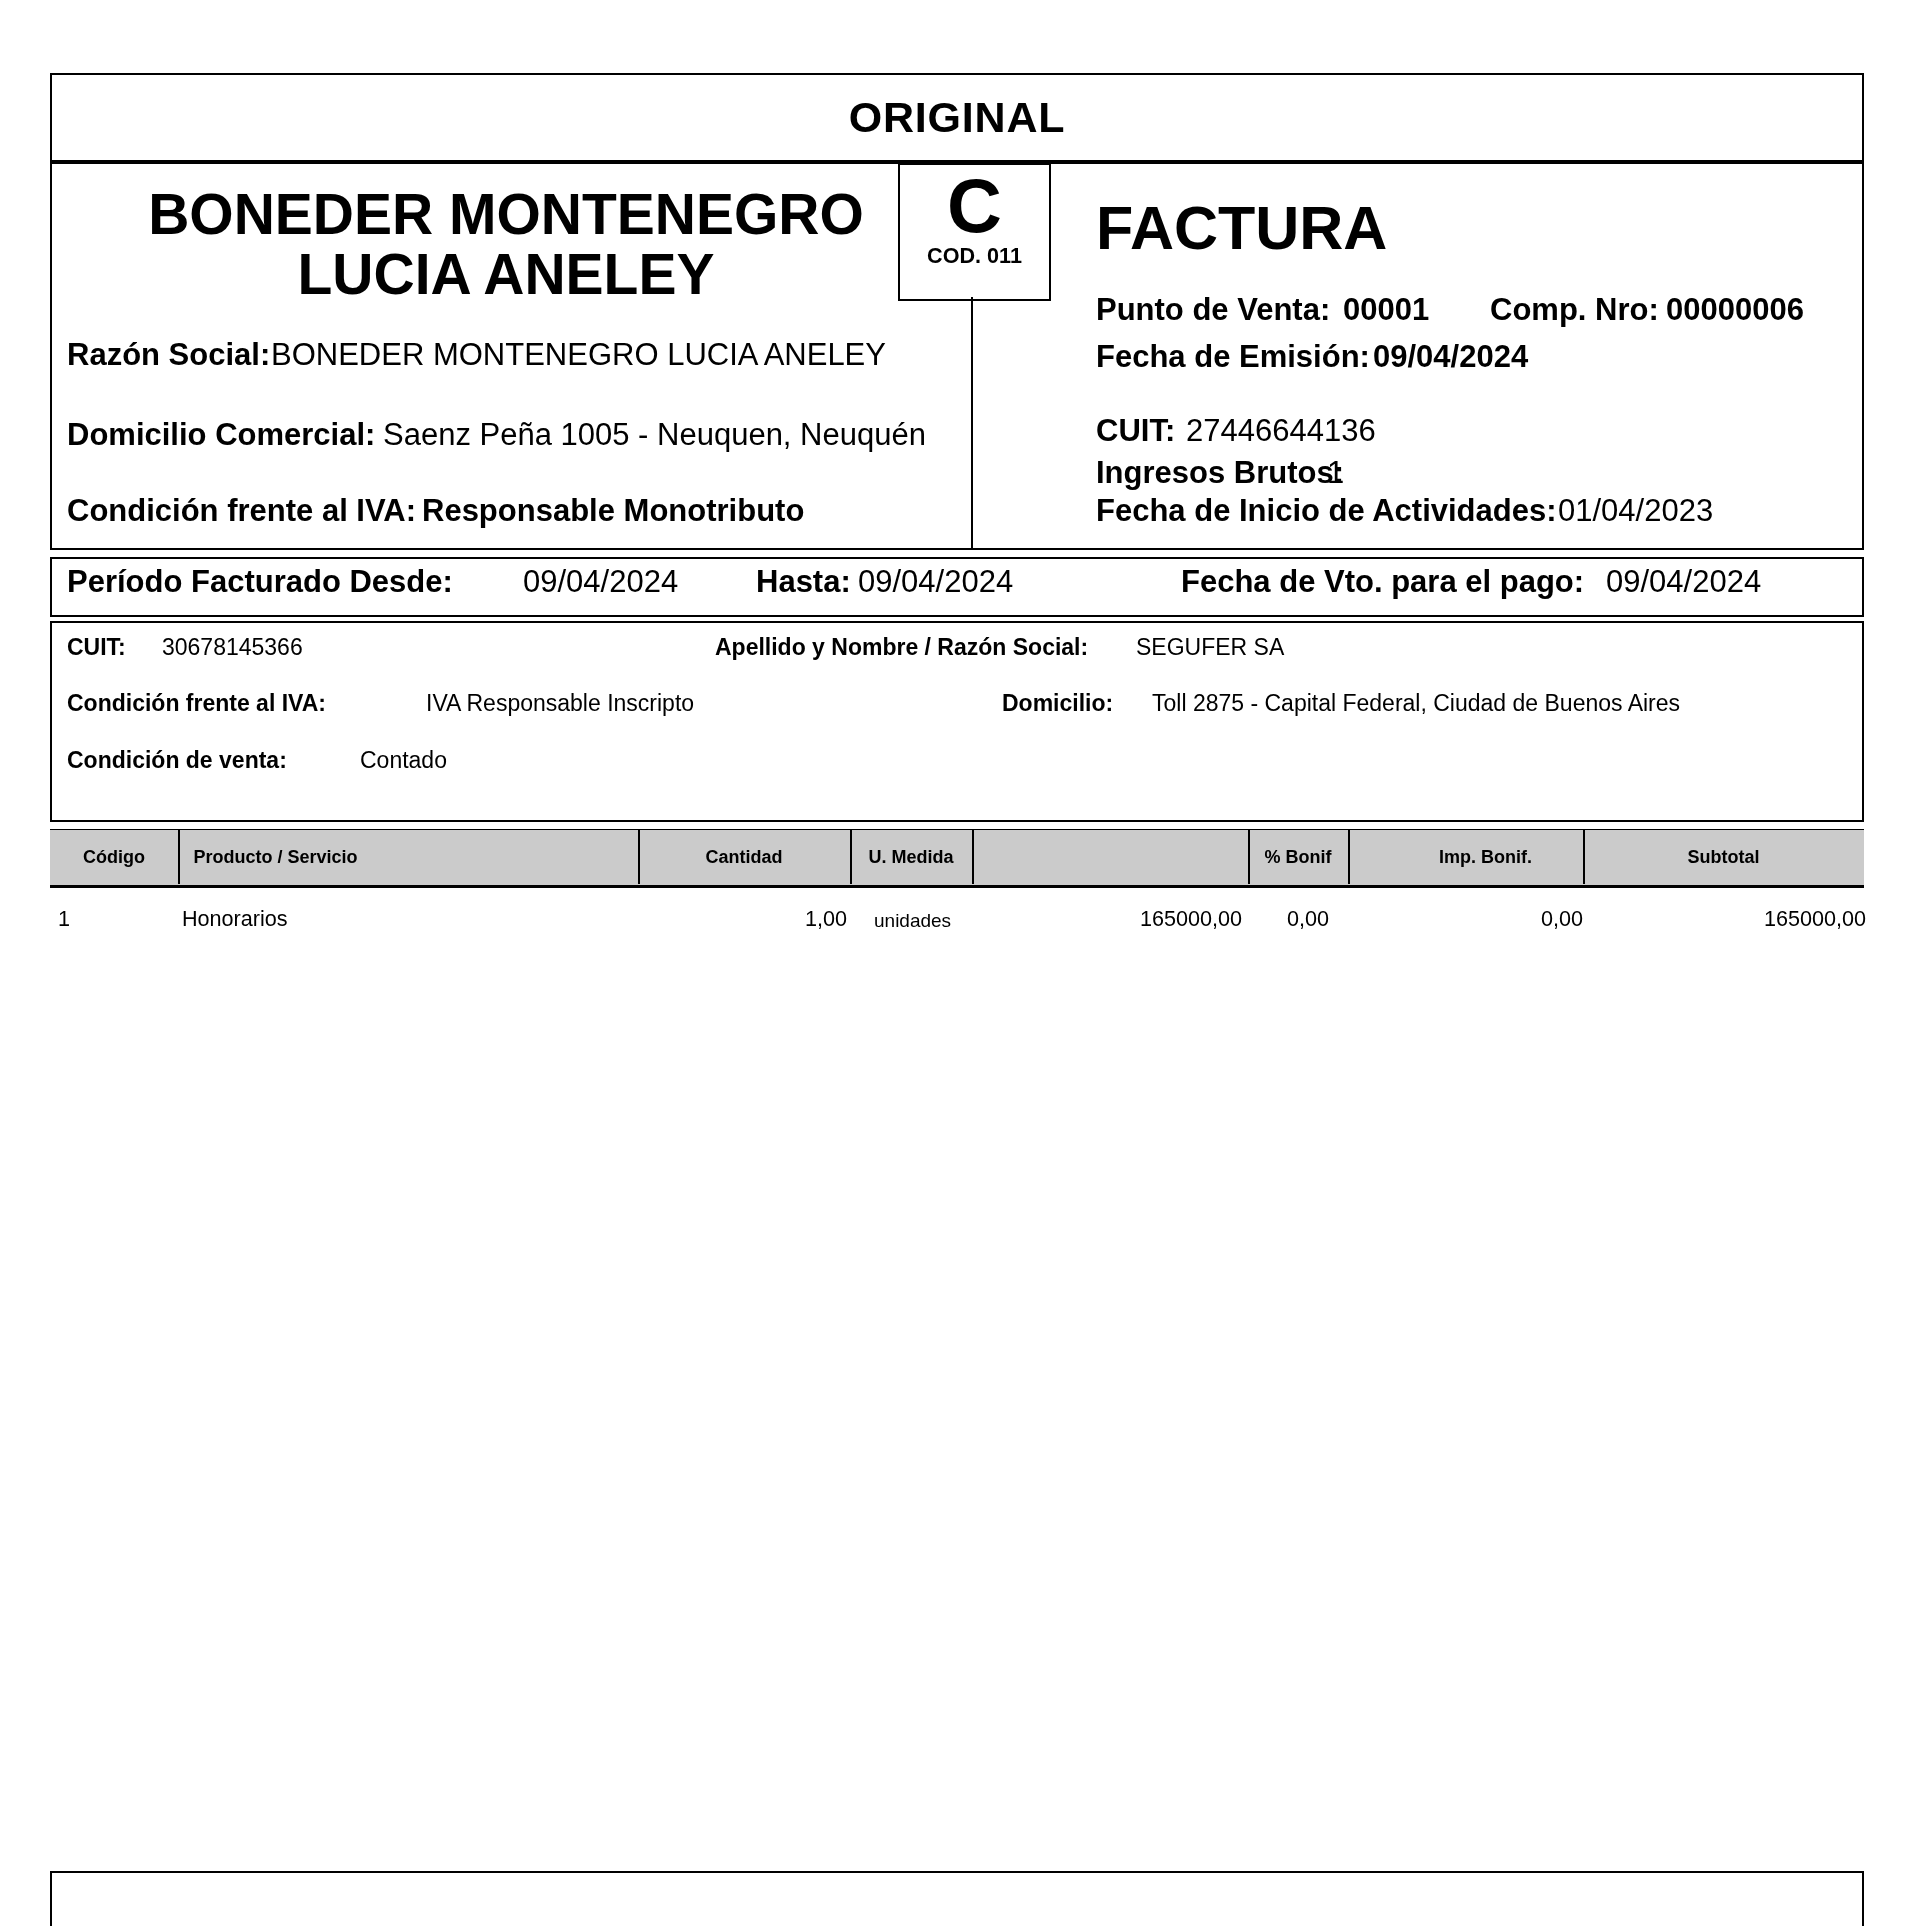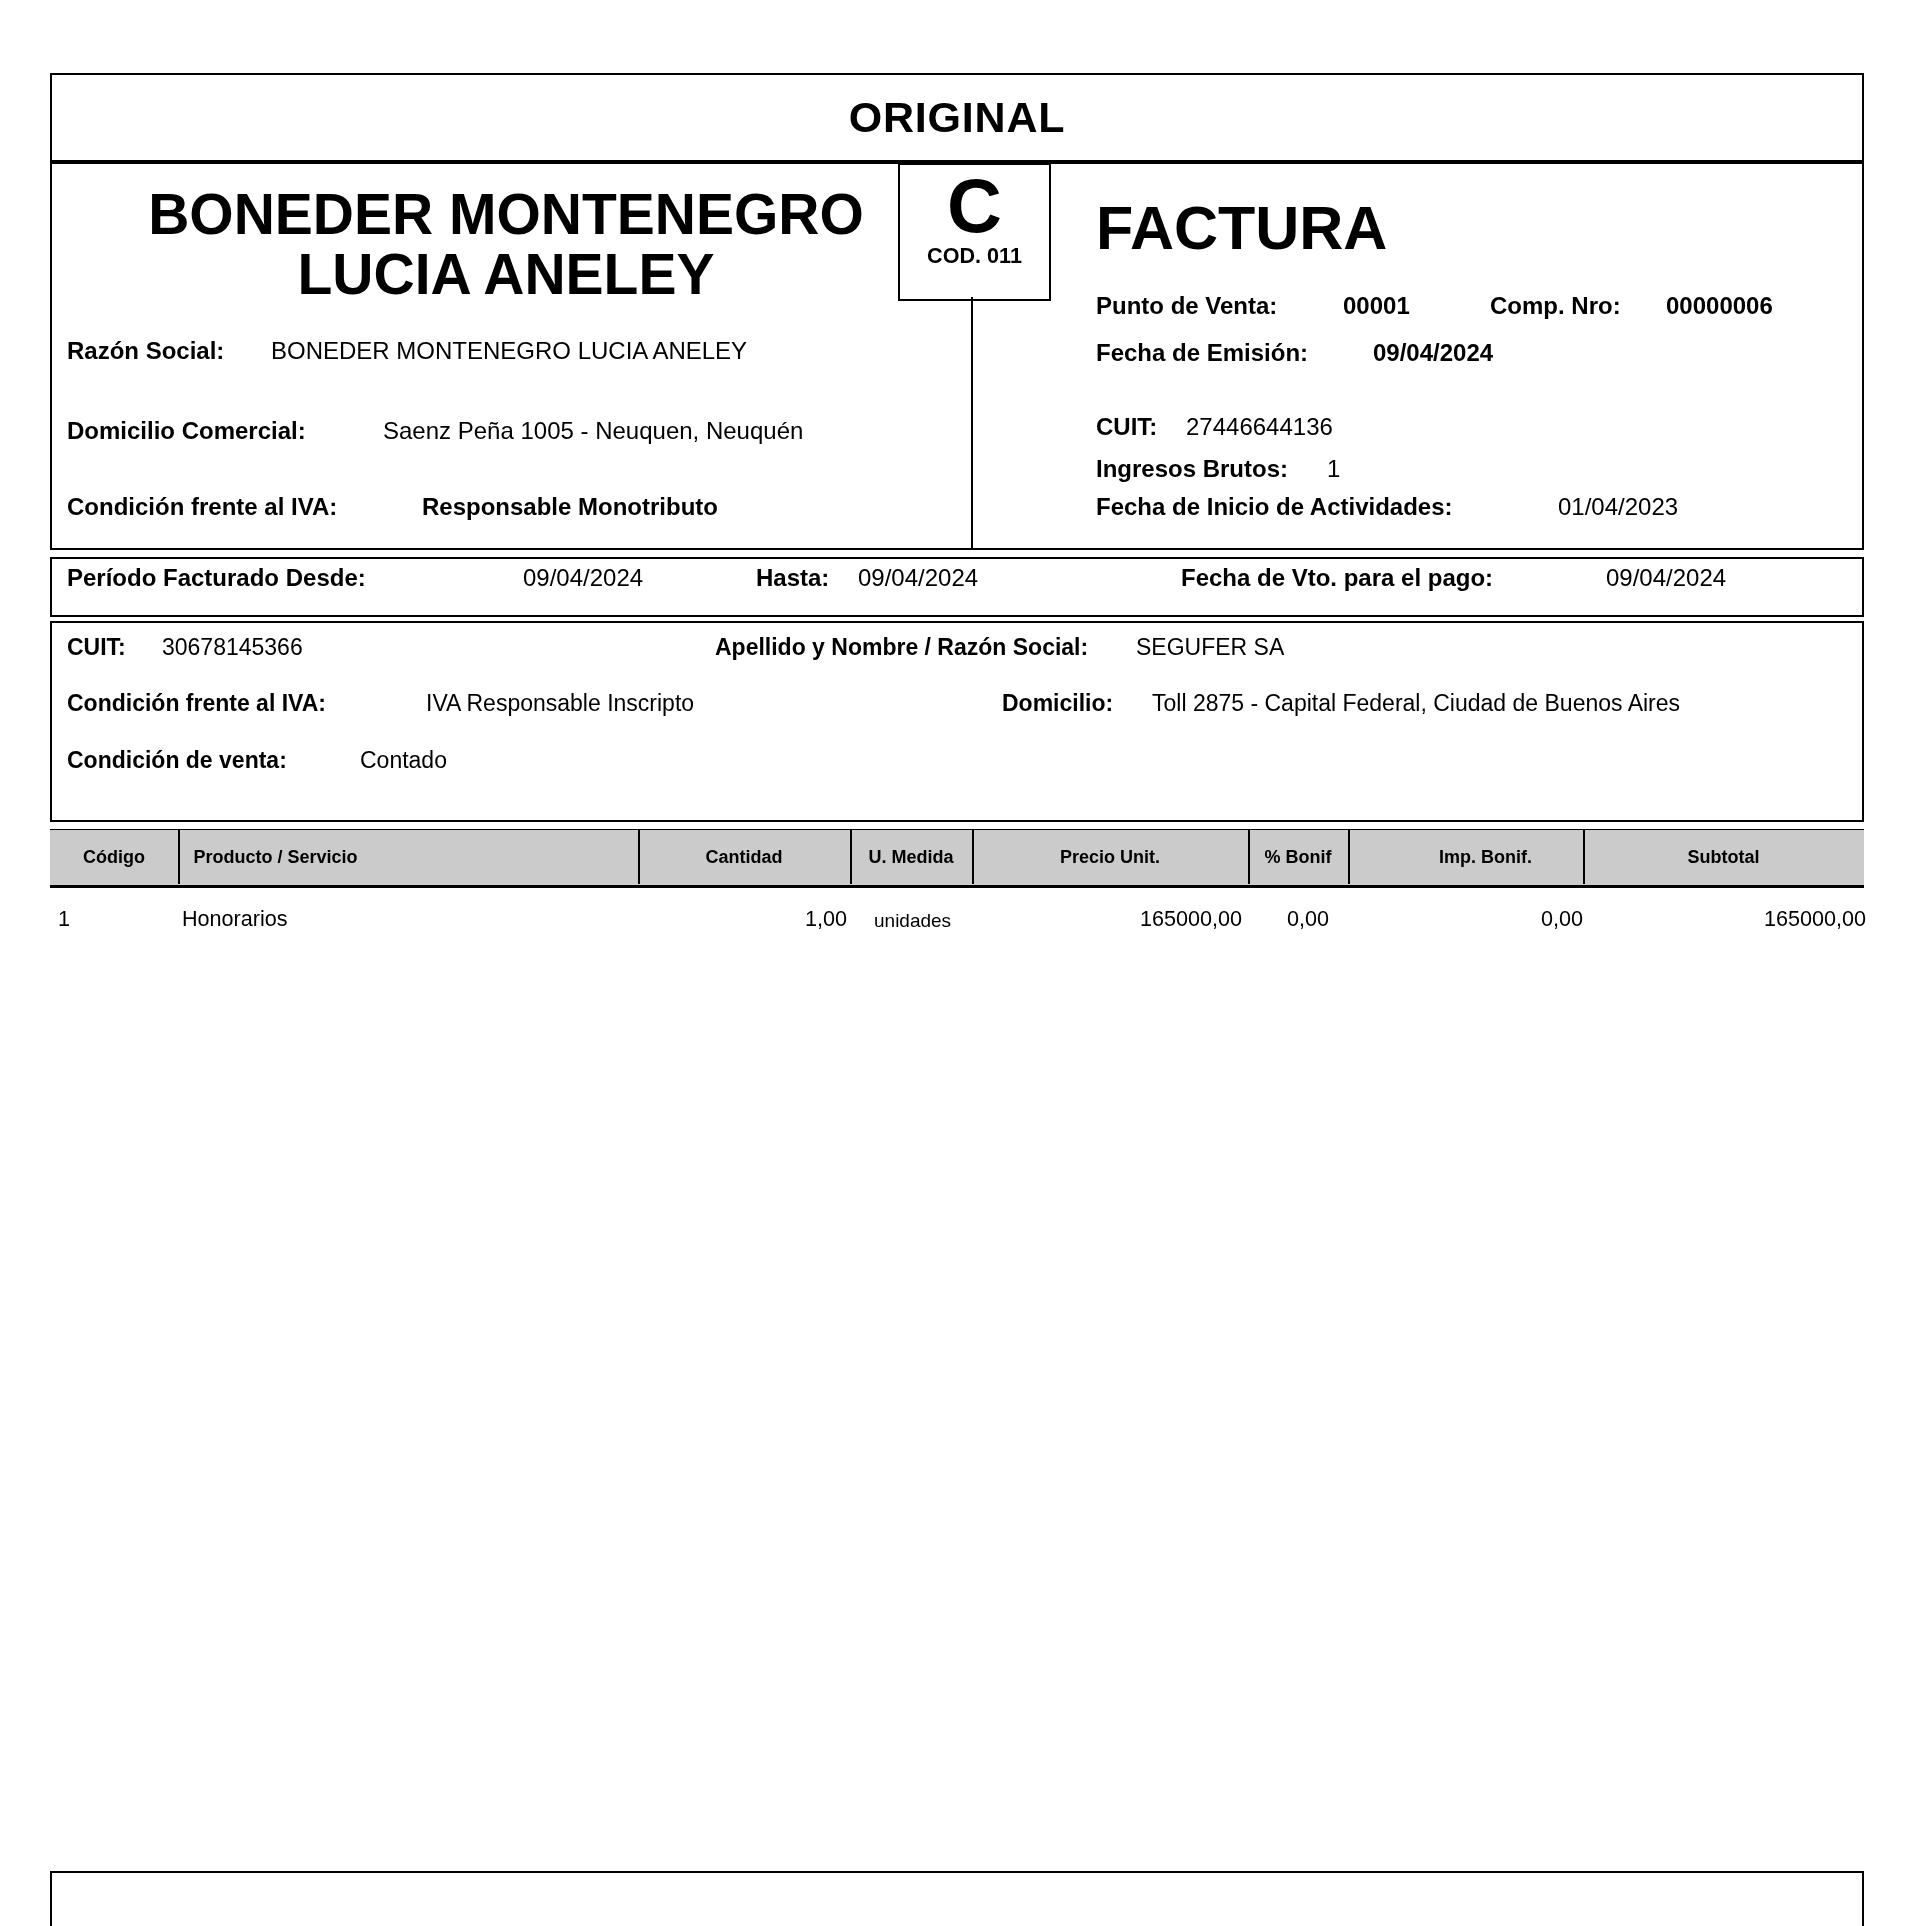--- a/index.html
+++ b/index.html
@@ -2,21 +2,21 @@
 <html style="font-size:6.2px"><head>
 <meta charset="utf-8">
 <style>
   html,body{margin:0;padding:0;background:#ffffff;}
   body{font-family:"Liberation Sans", sans-serif;color:#000;}
   .page{position:relative;width:1910px;height:2703px;background:#fff;overflow:hidden;}
   .abs{position:absolute;white-space:nowrap;line-height:1.04;}
   .b{font-weight:bold;}
   .box{position:absolute;border:2.3px solid #000;box-sizing:border-box;background:#fff;}
   .vline{position:absolute;background:#000;}
-  .txt64{font-size:24px;}
+  .txt64{font-size:31px;}
   .txt60{font-size:23px;}
   .txt56{font-size:21.6px;}
   
   .original-bar{left:50px;top:73px;width:1814px;height:89px;display:flex;align-items:center;justify-content:center;}
   .original-text{font-size:43px;font-weight:bold;letter-spacing:0.8px;}
   
   .header-box{left:50px;top:162px;width:1814px;height:388px;}
   .company-name{left:65px;top:184px;width:882px;text-align:center;font-size:57px;font-weight:bold;line-height:60px;}
   .cbox{left:898px;top:163px;width:149px;height:134px;border:2.7px solid #000;display:flex;flex-direction:column;align-items:center;justify-content:flex-start;z-index:3;}
   .cbox-letter{font-size:76px;font-weight:bold;line-height:77px;margin-top:2.3px;}
@@ -101,21 +101,20 @@
   <div class="abs txt60" style="left:1152px;top:692px;">Toll 2875 - Capital Federal, Ciudad de Buenos Aires</div>
 
   <div class="abs txt60 b" style="left:67px;top:749px;">Condición de venta:</div>
   <div class="abs txt60" style="left:360px;top:749px;">Contado</div>
 
   <div class="thead">
     <div class="th" style="left:0;width:128px;">Código</div>
     <div class="th th-left" style="left:128px;width:460px;">Producto / Servicio</div>
     <div class="th" style="left:588px;width:212px;">Cantidad</div>
     <div class="th" style="left:800px;width:122px;">U. Medida</div>
-    <div class="th" style="left:922px;width:276px;">Precio Unit.</div>
     <div class="th" style="left:1198px;width:100px;">% Bonif</div>
     <div class="th" style="left:1298px;width:235px;padding-left:20px;">Imp. Bonif.</div>
     <div class="th" style="left:1533px;width:281px;">Subtotal</div>
     <div class="tdiv" style="left:128px;"></div>
     <div class="tdiv" style="left:588px;"></div>
     <div class="tdiv" style="left:800px;"></div>
     <div class="tdiv" style="left:922px;"></div>
     <div class="tdiv" style="left:1198px;"></div>
     <div class="tdiv" style="left:1298px;"></div>
     <div class="tdiv" style="left:1533px;"></div>

